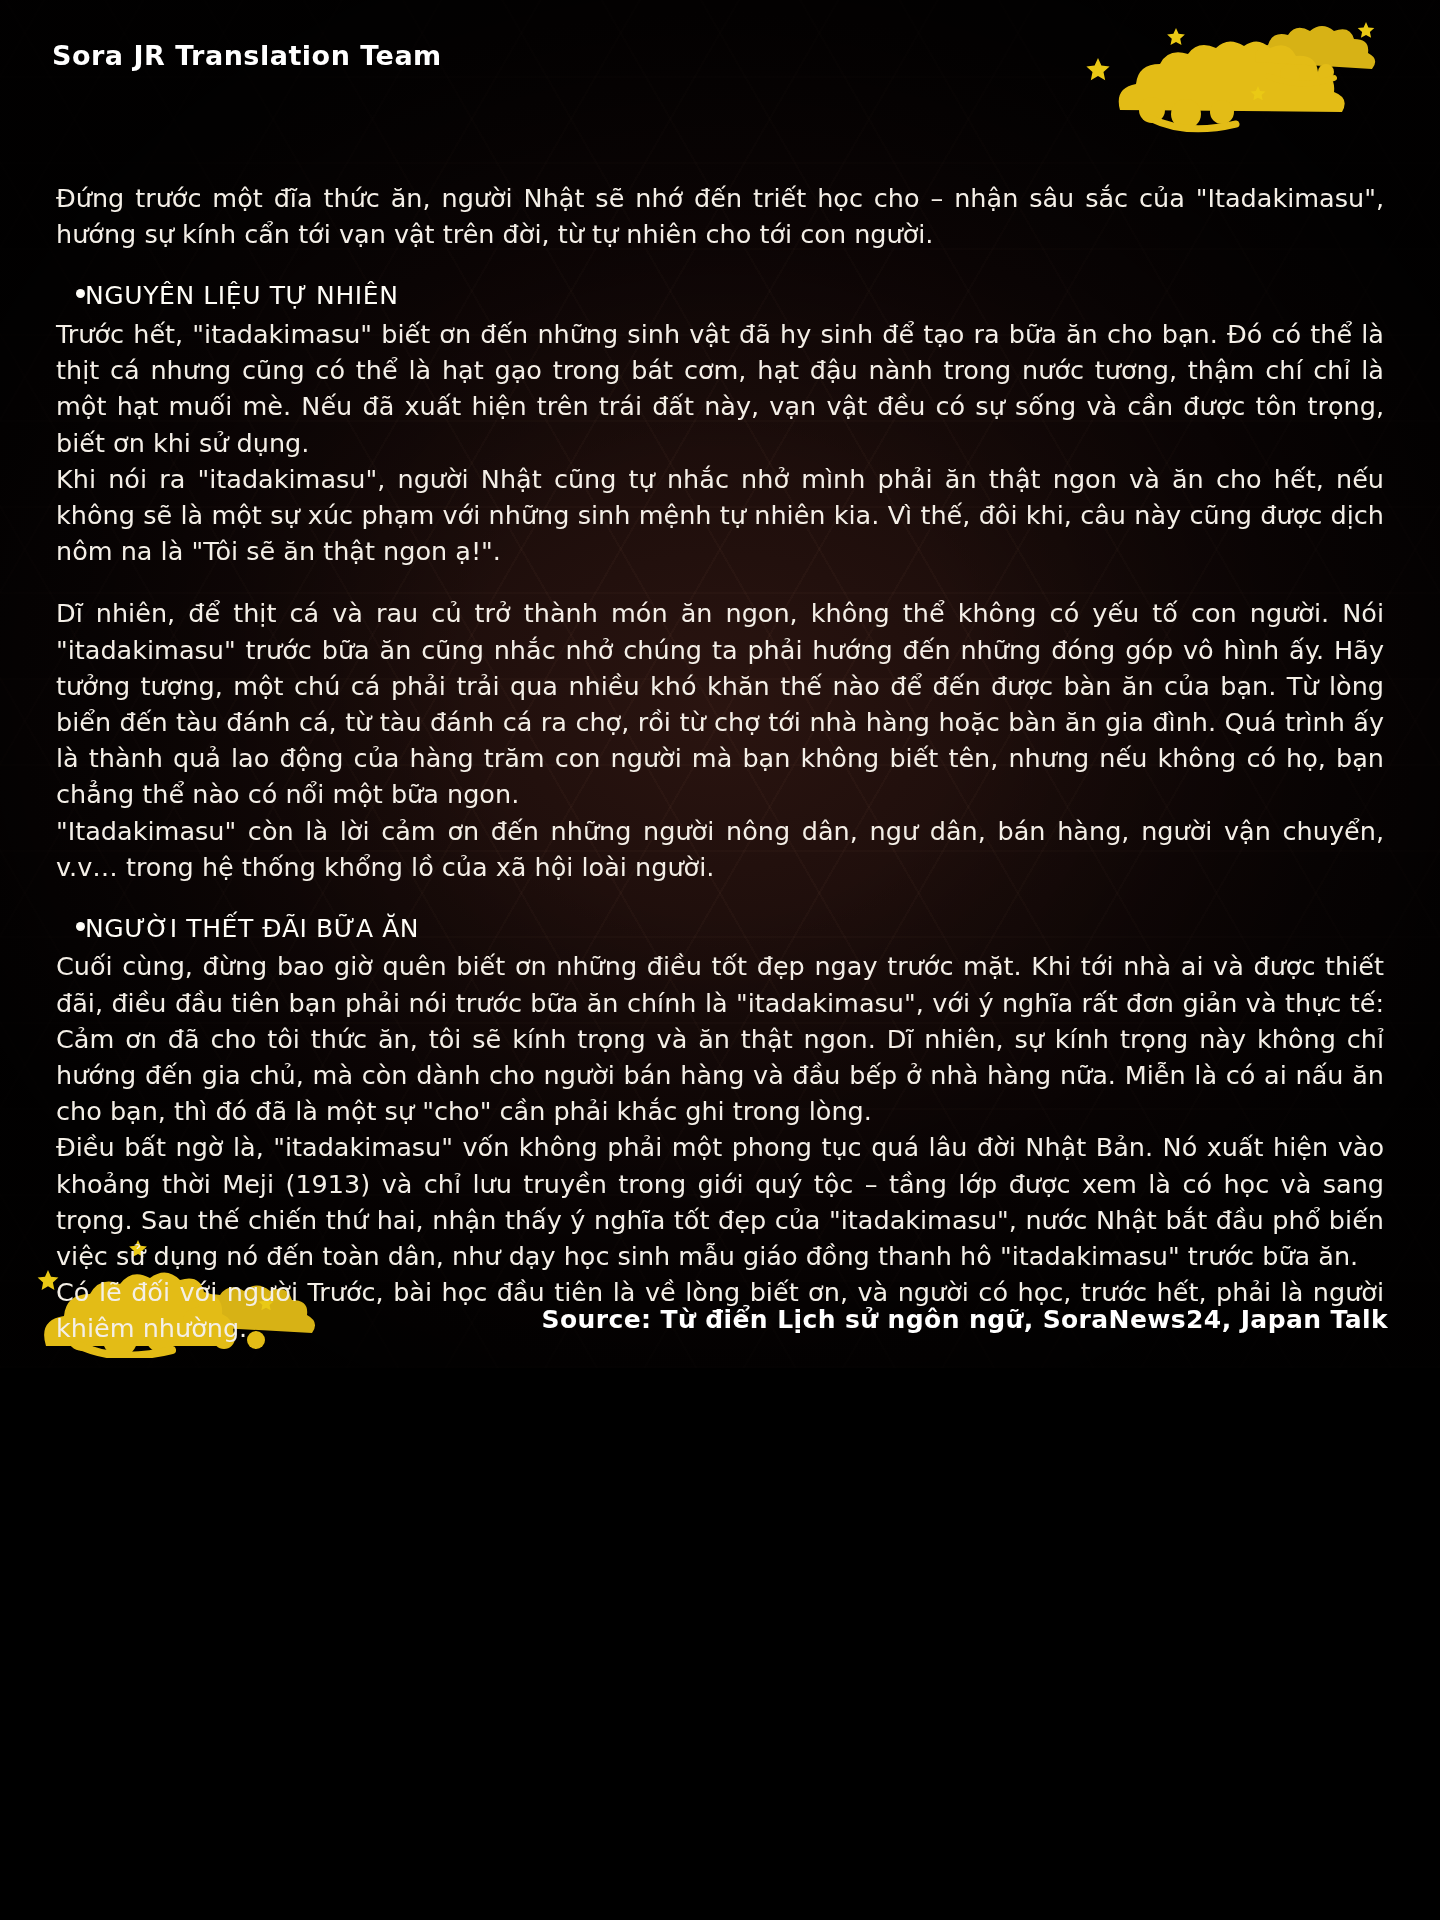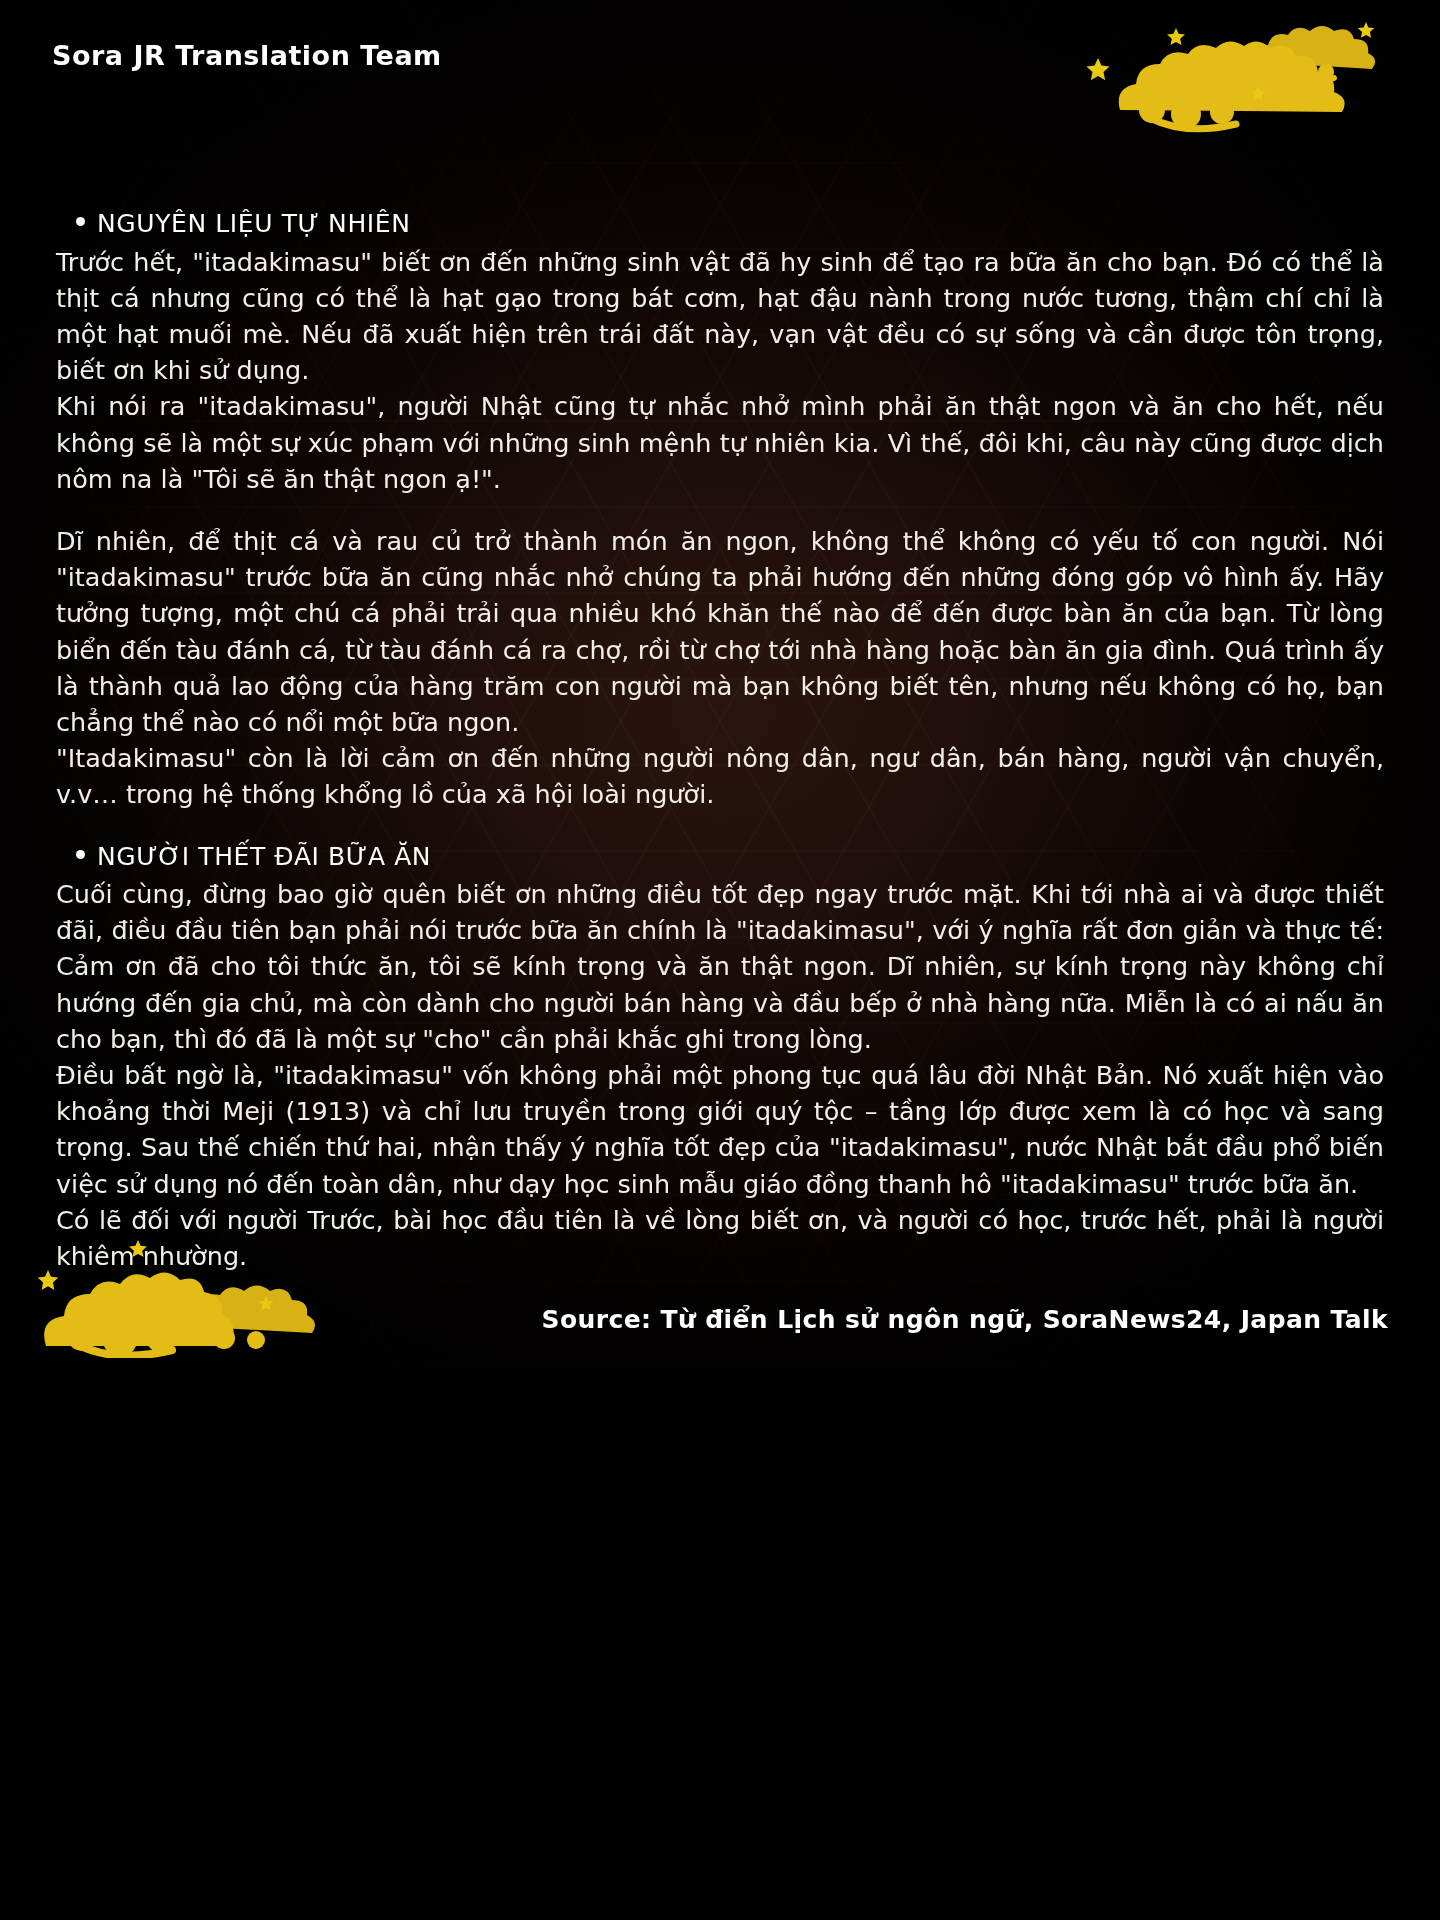--- a/index.html
+++ b/index.html
@@ -86,21 +86,20 @@
   .para {
     margin: 0 0 0 0;
     hyphens: none;
   }
   .para + .para { margin-top: 0px; }
   .spacer { height: 26px; }
 
   .section-head {
     display: flex;
     align-items: baseline;
-    gap: 12px;
     margin: 0 0 2px 20px;
     font-size: 25px;
     letter-spacing: 0.6px;
     color: #fffdf7;
   }
   .bullet-dot {
     width: 9px;
     height: 9px;
     border-radius: 50%;
     background: #fffdf7;
@@ -169,20 +168,21 @@
       <path d="M232,78 l2.2,4.9 5.3,0.6 -3.9,3.6 1.1,5.2 -4.7,-2.6 -4.7,2.6 1.1,-5.2 -3.9,-3.6 5.3,-0.6 z"></path>
     </g>
   </svg>
 
   <div class="header">
     <div class="brand-title">Sora JR Translation Team</div>
   </div>
 
   <div class="content">
 
+    <p class="para">Đứng trước một đĩa thức ăn, người Nhật sẽ nhớ đến triết học cho – nhận sâu sắc của "Itadakimasu", hướng sự kính cẩn tới vạn vật trên đời, từ tự nhiên cho tới con người.</p>
 
     <div class="spacer"></div>
 
     <div class="section-head">
       <span class="bullet-dot"></span>
       <span class="section-title">NGUYÊN LIỆU TỰ NHIÊN</span>
     </div>
     <p class="para">Trước hết, "itadakimasu" biết ơn đến những sinh vật đã hy sinh để tạo ra bữa ăn cho bạn. Đó có thể là thịt cá nhưng cũng có thể là hạt gạo trong bát cơm, hạt đậu nành trong nước tương, thậm chí chỉ là một hạt muối mè. Nếu đã xuất hiện trên trái đất này, vạn vật đều có sự sống và cần được tôn trọng, biết ơn khi sử dụng.</p>
     <p class="para">Khi nói ra "itadakimasu", người Nhật cũng tự nhắc nhở mình phải ăn thật ngon và ăn cho hết, nếu không sẽ là một sự xúc phạm với những sinh mệnh tự nhiên kia. Vì thế, đôi khi, câu này cũng được dịch nôm na là "Tôi sẽ ăn thật ngon ạ!".</p>
 

